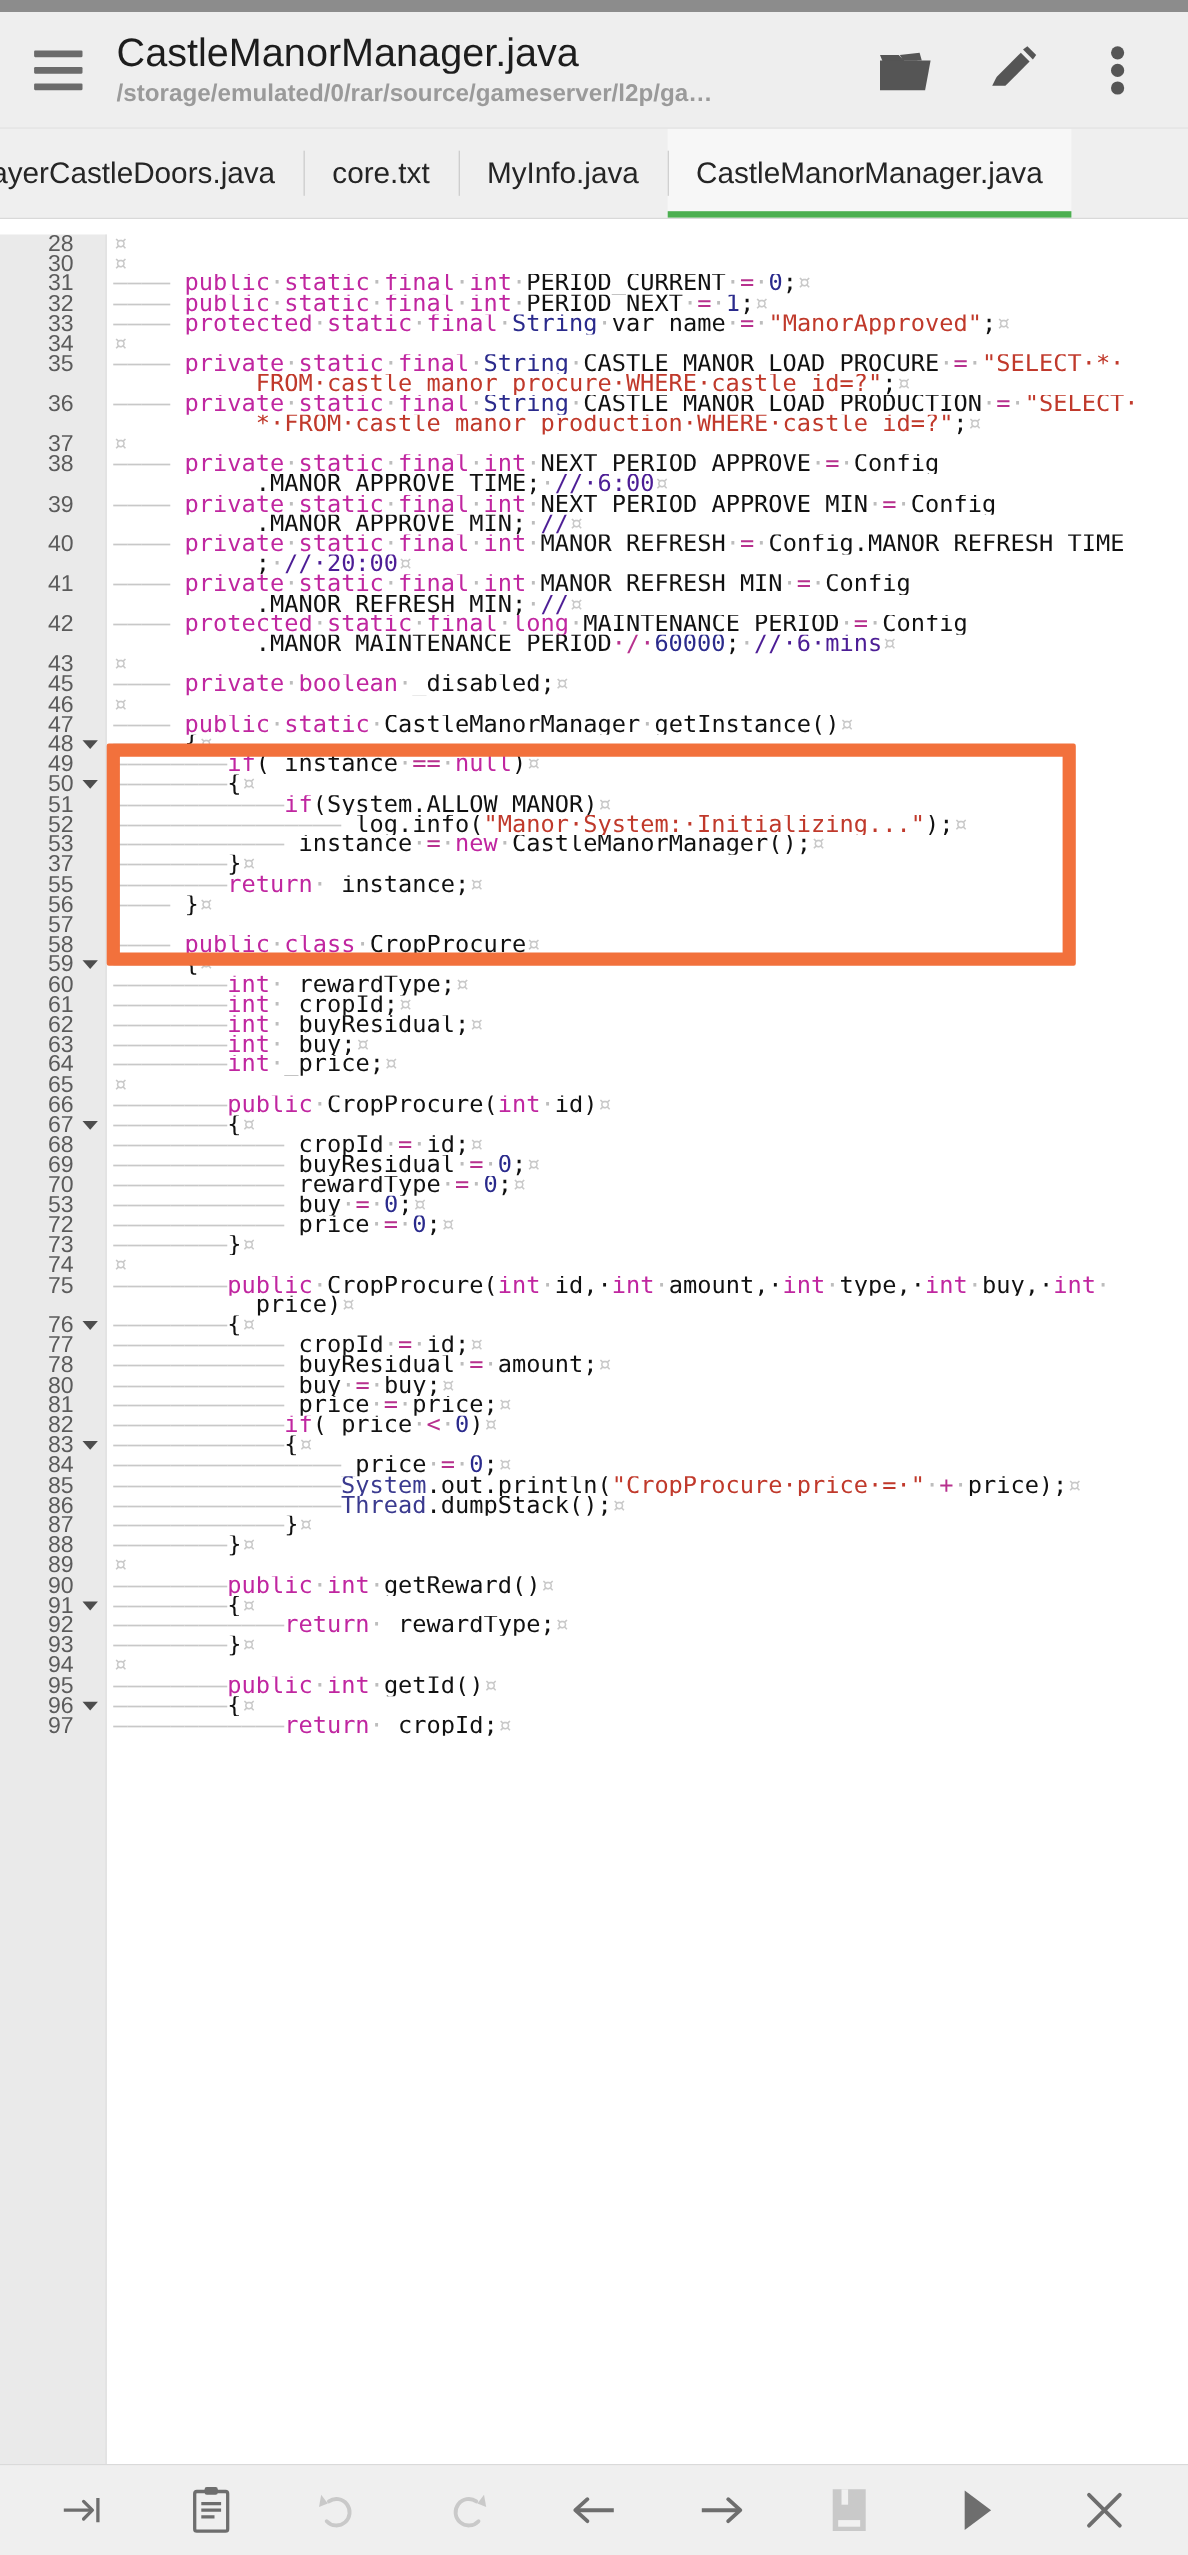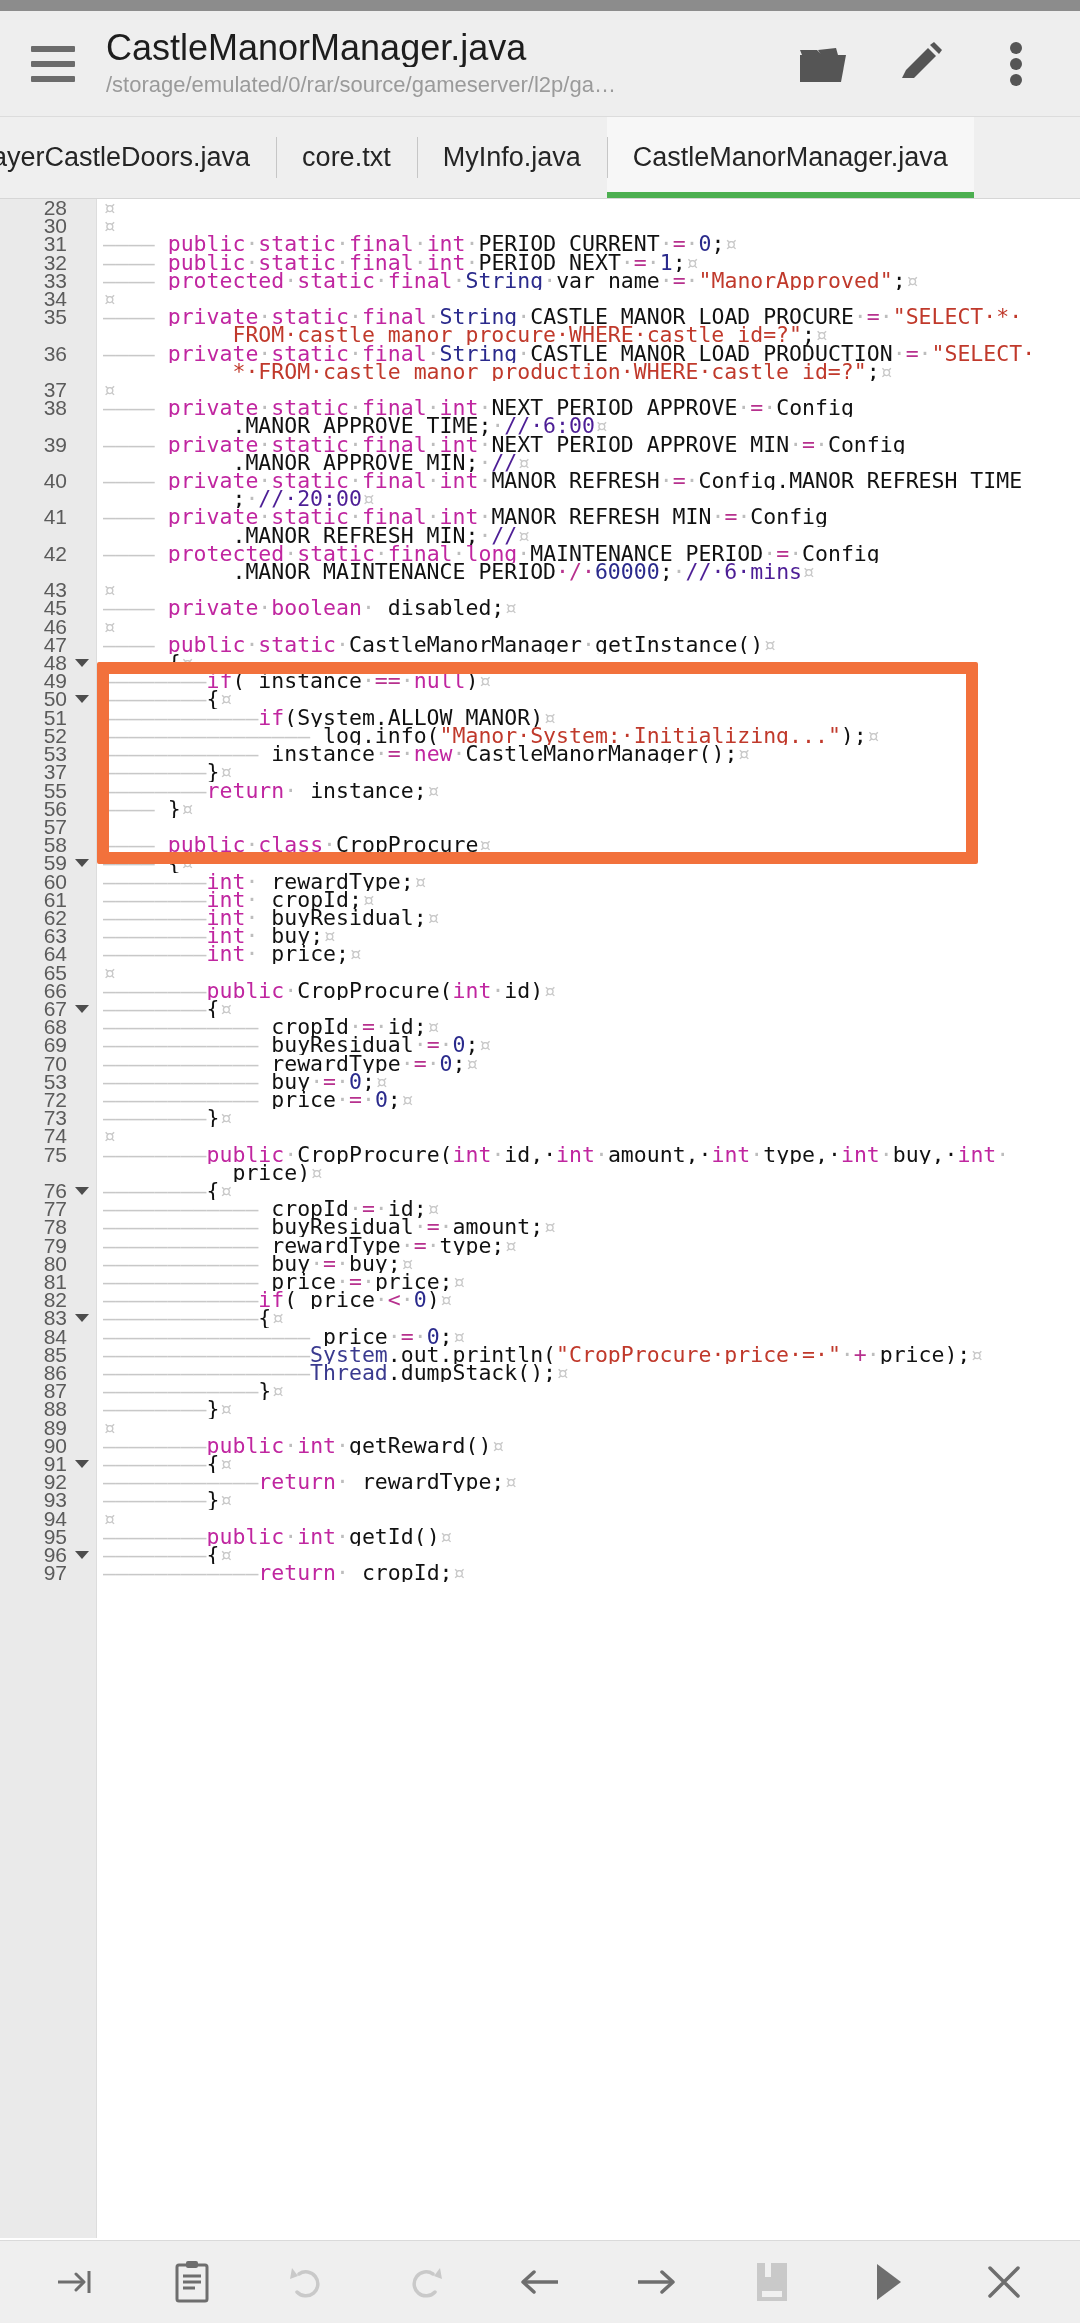--- a/index.html
+++ b/index.html
@@ -32,20 +32,21 @@
 
   .titlewrap { flex: 1 1 auto; min-width: 0; padding-left: 6px; }
   .title {
     font-size: 36px; color: #1d1d1d; line-height: 1.06;
     white-space: nowrap; overflow: hidden;
   }
   .subtitle {
     font-size: 22px; color: #9a9a9a; line-height: 1.25; margin-top: 4px;
     white-space: nowrap; overflow: hidden; text-overflow: clip;
     max-width: 640px;
+    font-weight: bold;
   }
 
   .appbar-actions { display: flex; align-items: center; gap: 0; flex: 0 0 auto; }
   .iconbtn {
     width: 96px; height: 96px; display: flex; align-items: center; justify-content: center;
     cursor: pointer;
   }
   .iconbtn svg { display: block; }
 
   
@@ -69,20 +70,21 @@
     background: #4caf50;
   }
   .tab.clipped-left { padding-left: 0; margin-left: -14px; }
 
   
   .editor {
     position: relative;
     height: calc(2323px - 11px - 107px - 83px - 83px);
     background: #ffffff;
     overflow: hidden;
+    margin-top: 14px;
   }
   .gutter-bg {
     position: absolute; left: 0; top: 0; bottom: 0; width: 97px;
     background: #eaeaea; border-right: 1px solid #dddddd;
   }
   .codearea {
     position: relative; width: 1080px;
     font-family: "DejaVu Sans Mono", monospace;
     font-size: 21.5px;
   }
@@ -426,24 +428,20 @@
         </div>
         <div class="row">
           <div class="lnum">77</div>
           <div class="code"><span class="guide">————————————</span><span class="id">_cropId</span><span class="ws">·</span><span class="op">=</span><span class="ws">·</span><span class="id">id;</span><span class="pil">¤</span></div>
         </div>
         <div class="row">
           <div class="lnum">78</div>
           <div class="code"><span class="guide">————————————</span><span class="id">_buyResidual</span><span class="ws">·</span><span class="op">=</span><span class="ws">·</span><span class="id">amount;</span><span class="pil">¤</span></div>
         </div>
         <div class="row">
-          <div class="lnum">79</div>
-          <div class="code"><span class="guide">————————————</span><span class="id">_rewardType</span><span class="ws">·</span><span class="op">=</span><span class="ws">·</span><span class="id">type;</span><span class="pil">¤</span></div>
-        </div>
-        <div class="row">
           <div class="lnum">80</div>
           <div class="code"><span class="guide">————————————</span><span class="id">_buy</span><span class="ws">·</span><span class="op">=</span><span class="ws">·</span><span class="id">buy;</span><span class="pil">¤</span></div>
         </div>
         <div class="row">
           <div class="lnum">81</div>
           <div class="code"><span class="guide">————————————</span><span class="id">_price</span><span class="ws">·</span><span class="op">=</span><span class="ws">·</span><span class="id">price;</span><span class="pil">¤</span></div>
         </div>
         <div class="row">
           <div class="lnum">82</div>
           <div class="code"><span class="guide">————————————</span><span class="kw">if</span><span class="id">(_price</span><span class="ws">·</span><span class="op">&lt;</span><span class="ws">·</span><span class="num">0</span><span class="id">)</span><span class="pil">¤</span></div>

